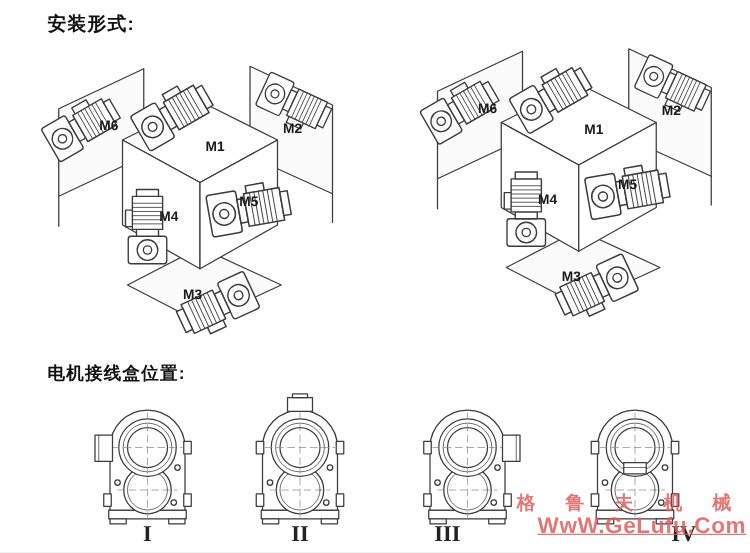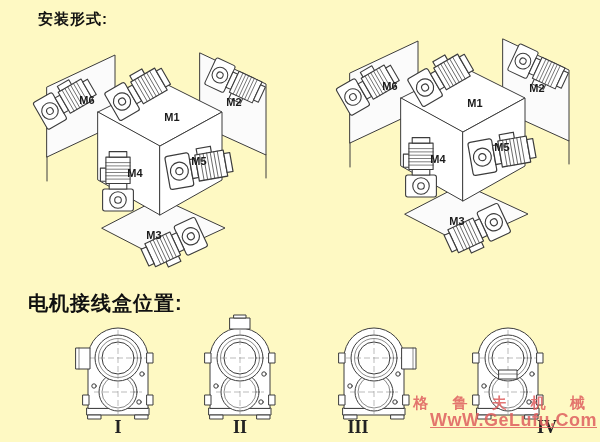--- a/index.html
+++ b/index.html
@@ -1,22 +1,22 @@
 <!DOCTYPE html>
 <html><head>
 <meta charset="utf-8">
 <style>
   html,body{margin:0;padding:0;background:#e8e8e8;}
   .stage{
     position:relative;width:600px;height:442px;overflow:hidden;
-    background:#fef9c3;font-family:"Liberation Sans",sans-serif;color:#1b1b1b;
+    background:#ffffff;font-family:"Liberation Sans",sans-serif;color:#1b1b1b;
   }
   .sec-title{position:absolute;font-weight:bold;letter-spacing:1px;color:#111;}
   .t-mount{left:38px;top:10px;font-size:15px;}
-  .t-junction{left:28px;top:290px;font-size:20px;}
+  .t-junction{left:38px;top:290px;font-size:14px;}
   svg{position:absolute;overflow:visible;}
   .defs-holder{width:0;height:0;}
   
   .ln{stroke:#3c3c3c;stroke-width:1;fill:none;stroke-linejoin:round;stroke-linecap:round;}
   .f{fill:#ffffff;}
   .bgf{fill:#fbfbfb;}
   .thin{stroke-width:0.6;}
   .dash{stroke:#8f8f8f;stroke-width:0.6;stroke-dasharray:6 3;fill:none;}
   .mlabel{font-family:"Liberation Sans",sans-serif;font-size:11px;font-weight:bold;fill:#1b1b1b;}
   .numeral{

